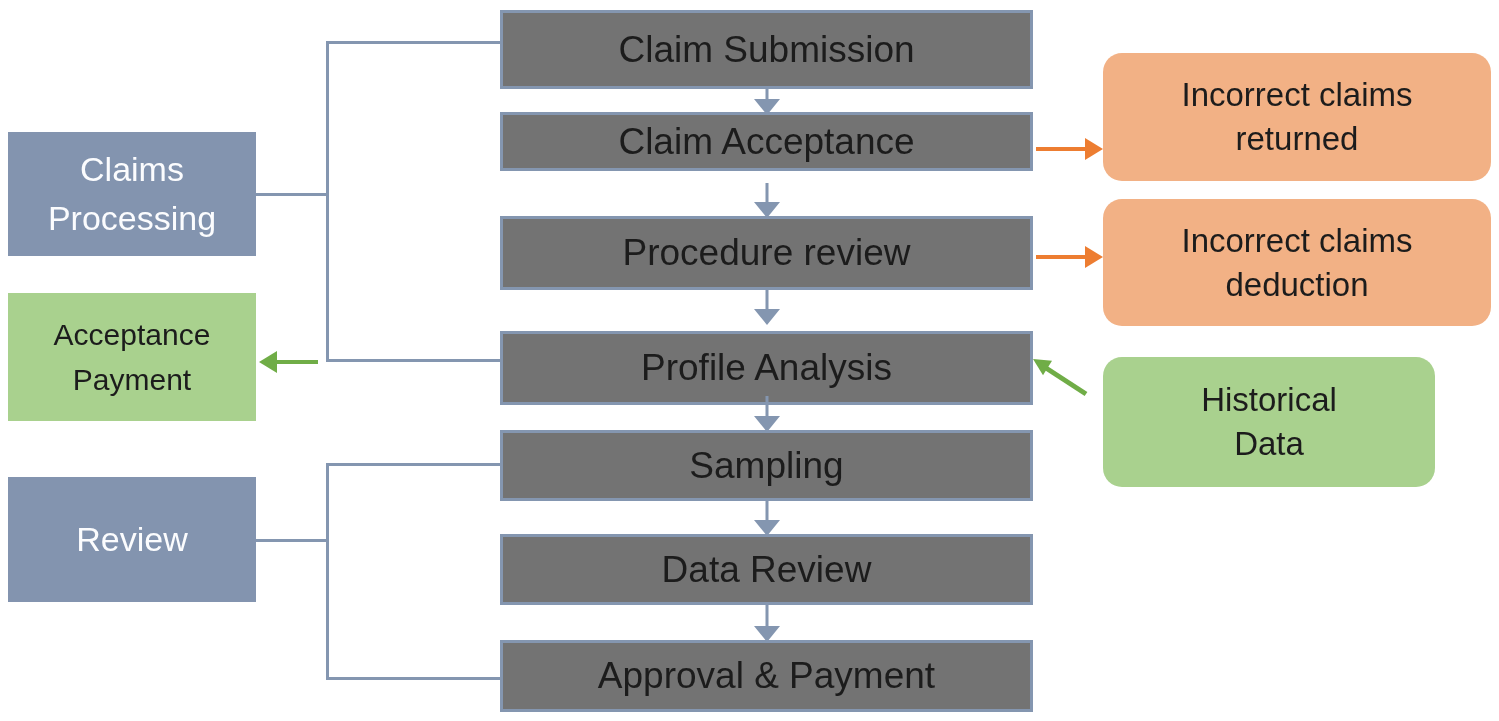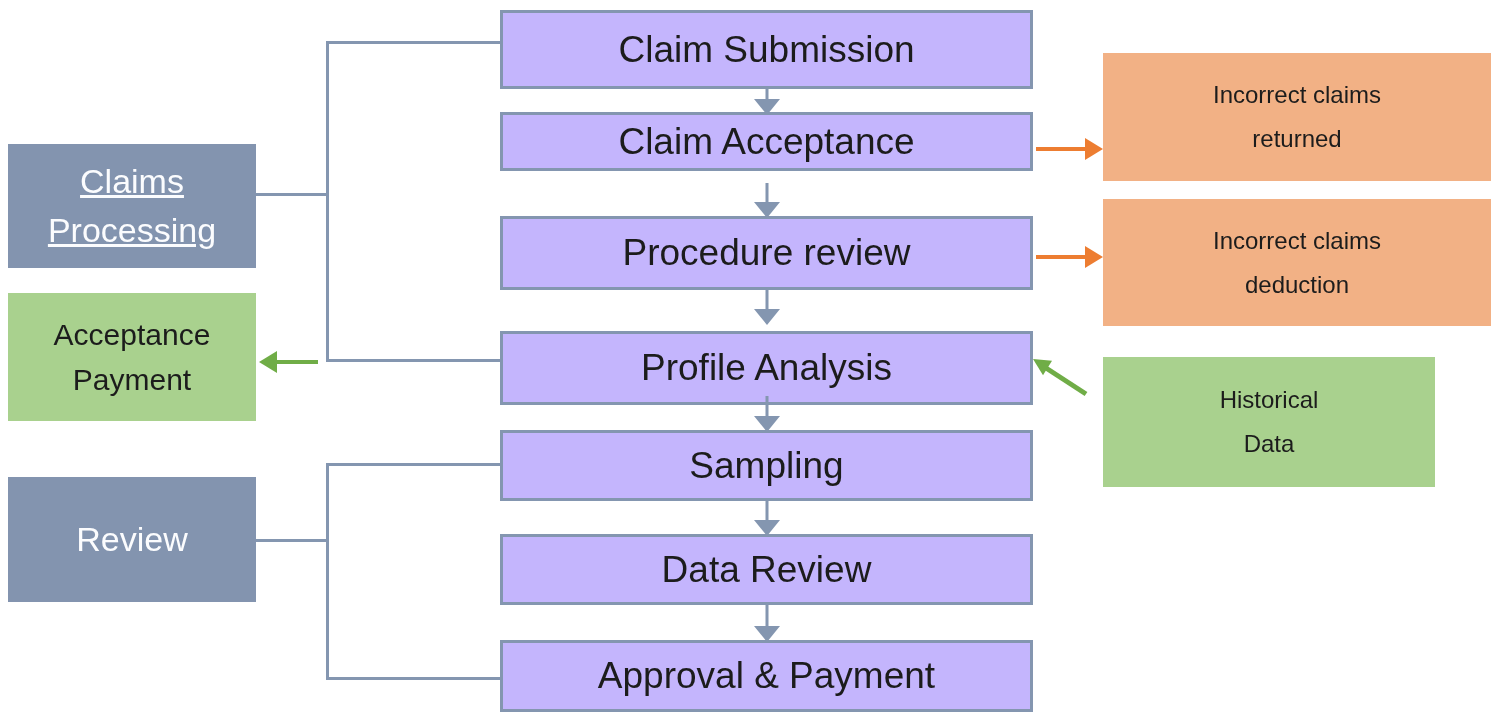--- a/index.html
+++ b/index.html
@@ -11,34 +11,34 @@
     overflow:hidden;
   }
   .box{
     position:absolute;
     box-sizing:border-box;
     display:flex;flex-direction:column;
     justify-content:center;align-items:center;
     text-align:center;
   }
   .flow{
-    background:#c4b5fd;
+    background:#737373;
     border:3px solid #8496b0;
     font-size:37px;
     color:#1c1c1c;
     left:500px;width:533px;
   }
   .cat{
     background:#8394af;
     color:#fbfcfe;
     font-size:34px;line-height:49px;
   }
   .greenbox{background:#a9d18e;color:#1c1c1c;}
   .orangebox{background:#f2b185;color:#1c1c1c;}
-  .outcome{font-size:24px;line-height:44px;}
+  .outcome{font-size:33px;line-height:44px;border-radius:19px;}
   .provisional{font-size:30px;line-height:45px;}
 
   .cline{position:absolute;background:#8496b0;}
 
   .varrow{position:absolute;left:753px;width:28px;}
   .varrow .stem{
     position:absolute;left:50%;transform:translateX(-50%);
     top:0;width:3px;height:calc(100% - 16px);background:#8496b0;
   }
   .varrow .vhead{
@@ -65,21 +65,21 @@
     border-bottom:11px solid transparent;
     border-right:18px solid #70ad47;
   }
   .diag{position:absolute;}
 </style>
 </head>
 <body>
 
 <div class="canvas">
 
-  <div class="box cat" style="left:8px;top:144px;width:248px;height:124px;text-decoration:underline;">
+  <div class="box cat" style="left:8px;top:132px;width:248px;height:124px;">
     <div>Claims</div>
     <div>Processing</div>
   </div>
 
   <div class="box greenbox provisional" style="left:8px;top:293px;width:248px;height:128px;">
     <div>Acceptance</div>
     <div>Payment</div>
   </div>
 
   <div class="box cat" style="left:8px;top:477px;width:248px;height:125px;">

